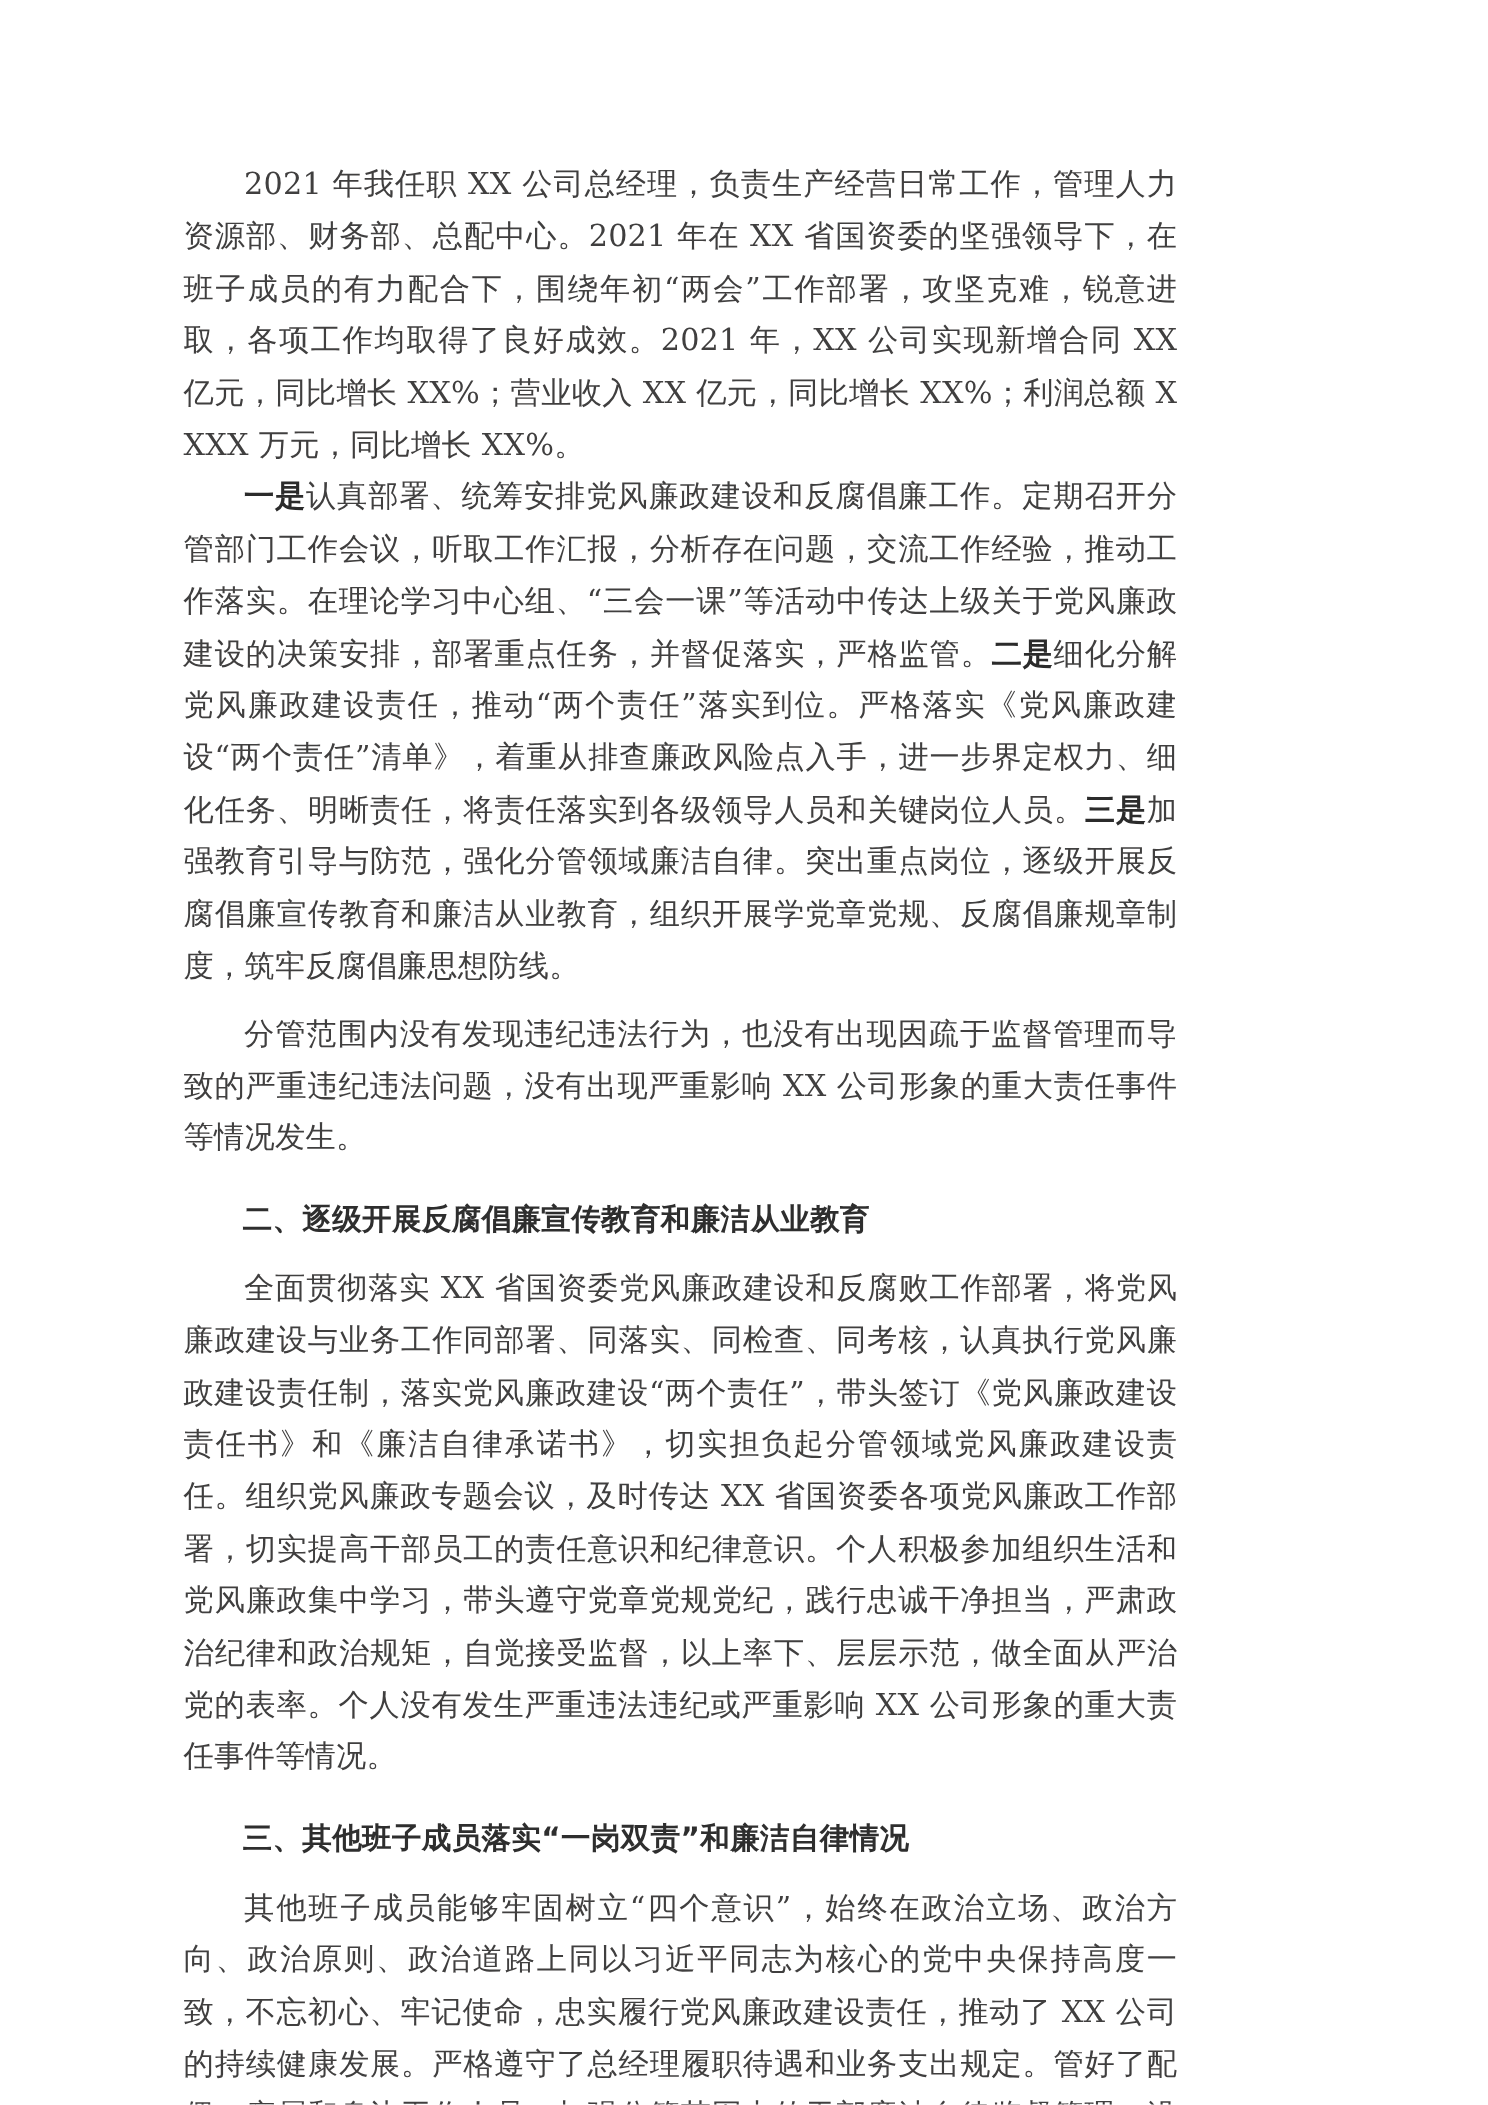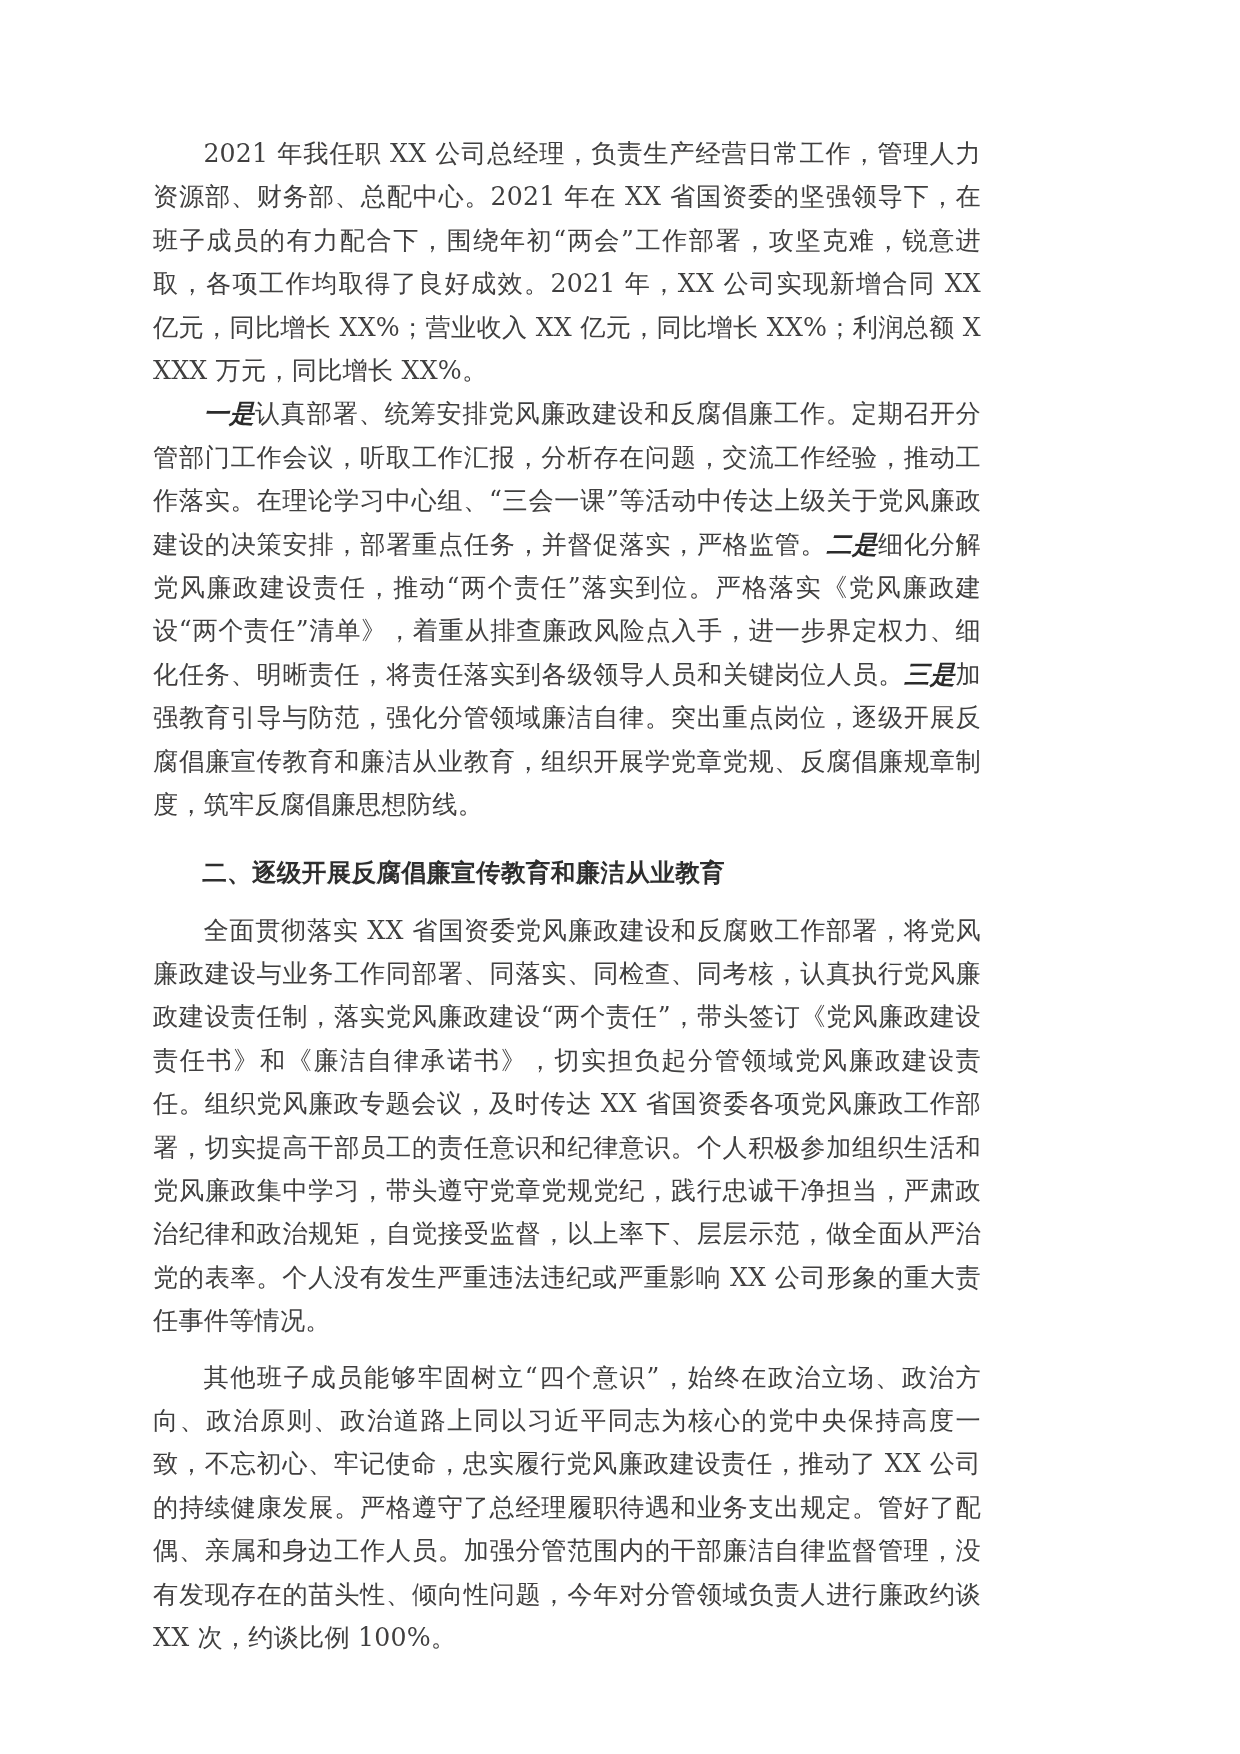--- a/index.html
+++ b/index.html
@@ -56,35 +56,36 @@
     letter-spacing: 0.3px;
   }
   .heading.first {
     margin-top: 28px;
   }
   b.inline-bold {
     font-family: "DejaVu Sans", sans-serif;
     font-weight: bold;
     color: #2b2b2b;
     letter-spacing: 0;
-    font-style: italic;
   }
   .section-body {
     margin-top: 0;
   }
 </style>
 </head>
 <body>
 
 <div class="page">
   <div class="content">
 
     <p class="para">2021 年我任职 XX 公司总经理，负责生产经营日常工作，管理人力资源部、财务部、总配中心。2021 年在 XX 省国资委的坚强领导下，在班子成员的有力配合下，围绕年初“两会”工作部署，攻坚克难，锐意进取，各项工作均取得了良好成效。2021 年，XX 公司实现新增合同 XX 亿元，同比增长 XX%；营业收入 XX 亿元，同比增长 XX%；利润总额 XXXX 万元，同比增长 XX%。</p>
 
     <div id="section-list">
         <p class="para section-body"><b class="inline-bold">一是</b><span>认真部署、统筹安排党风廉政建设和反腐倡廉工作。定期召开分管部门工作会议，听取工作汇报，分析存在问题，交流工作经验，推动工作落实。在理论学习中心组、“三会一课”等活动中传达上级关于党风廉政建设的决策安排，部署重点任务，并督促落实，严格监管。</span><b class="inline-bold">二是</b><span>细化分解党风廉政建设责任，推动“两个责任”落实到位。严格落实《党风廉政建设“两个责任”清单》，着重从排查廉政风险点入手，进一步界定权力、细化任务、明晰责任，将责任落实到各级领导人员和关键岗位人员。</span><b class="inline-bold">三是</b><span>加强教育引导与防范，强化分管领域廉洁自律。突出重点岗位，逐级开展反腐倡廉宣传教育和廉洁从业教育，组织开展学党章党规、反腐倡廉规章制度，筑牢反腐倡廉思想防线。</span></p>
+        <p class="para section-body"><span>分管范围内没有发现违纪违法行为，也没有出现因疏于监督管理而导致的严重违纪违法问题，没有出现严重影响 XX 公司形象的重大责任事件等情况发生。</span></p>
         <div class="heading">二、逐级开展反腐倡廉宣传教育和廉洁从业教育</div>
         <p class="para section-body"><span>全面贯彻落实 XX 省国资委党风廉政建设和反腐败工作部署，将党风廉政建设与业务工作同部署、同落实、同检查、同考核，认真执行党风廉政建设责任制，落实党风廉政建设“两个责任”，带头签订《党风廉政建设责任书》和《廉洁自律承诺书》，切实担负起分管领域党风廉政建设责任。组织党风廉政专题会议，及时传达 XX 省国资委各项党风廉政工作部署，切实提高干部员工的责任意识和纪律意识。个人积极参加组织生活和党风廉政集中学习，带头遵守党章党规党纪，践行忠诚干净担当，严肃政治纪律和政治规矩，自觉接受监督，以上率下、层层示范，做全面从严治党的表率。个人没有发生严重违法违纪或严重影响 XX 公司形象的重大责任事件等情况。</span></p>
+        <div class="heading">三、其他班子成员落实“一岗双责”和廉洁自律情况</div>
         <p class="para section-body"><span>其他班子成员能够牢固树立“四个意识”，始终在政治立场、政治方向、政治原则、政治道路上同以习近平同志为核心的党中央保持高度一致，不忘初心、牢记使命，忠实履行党风廉政建设责任，推动了 XX 公司的持续健康发展。严格遵守了总经理履职待遇和业务支出规定。管好了配偶、亲属和身边工作人员。加强分管范围内的干部廉洁自律监督管理，没有发现存在的苗头性、倾向性问题，今年对分管领域负责人进行廉政约谈 XX 次，约谈比例 100%。</span></p>
       </div>
 
   </div>
 </div>
 
 </body></html>

